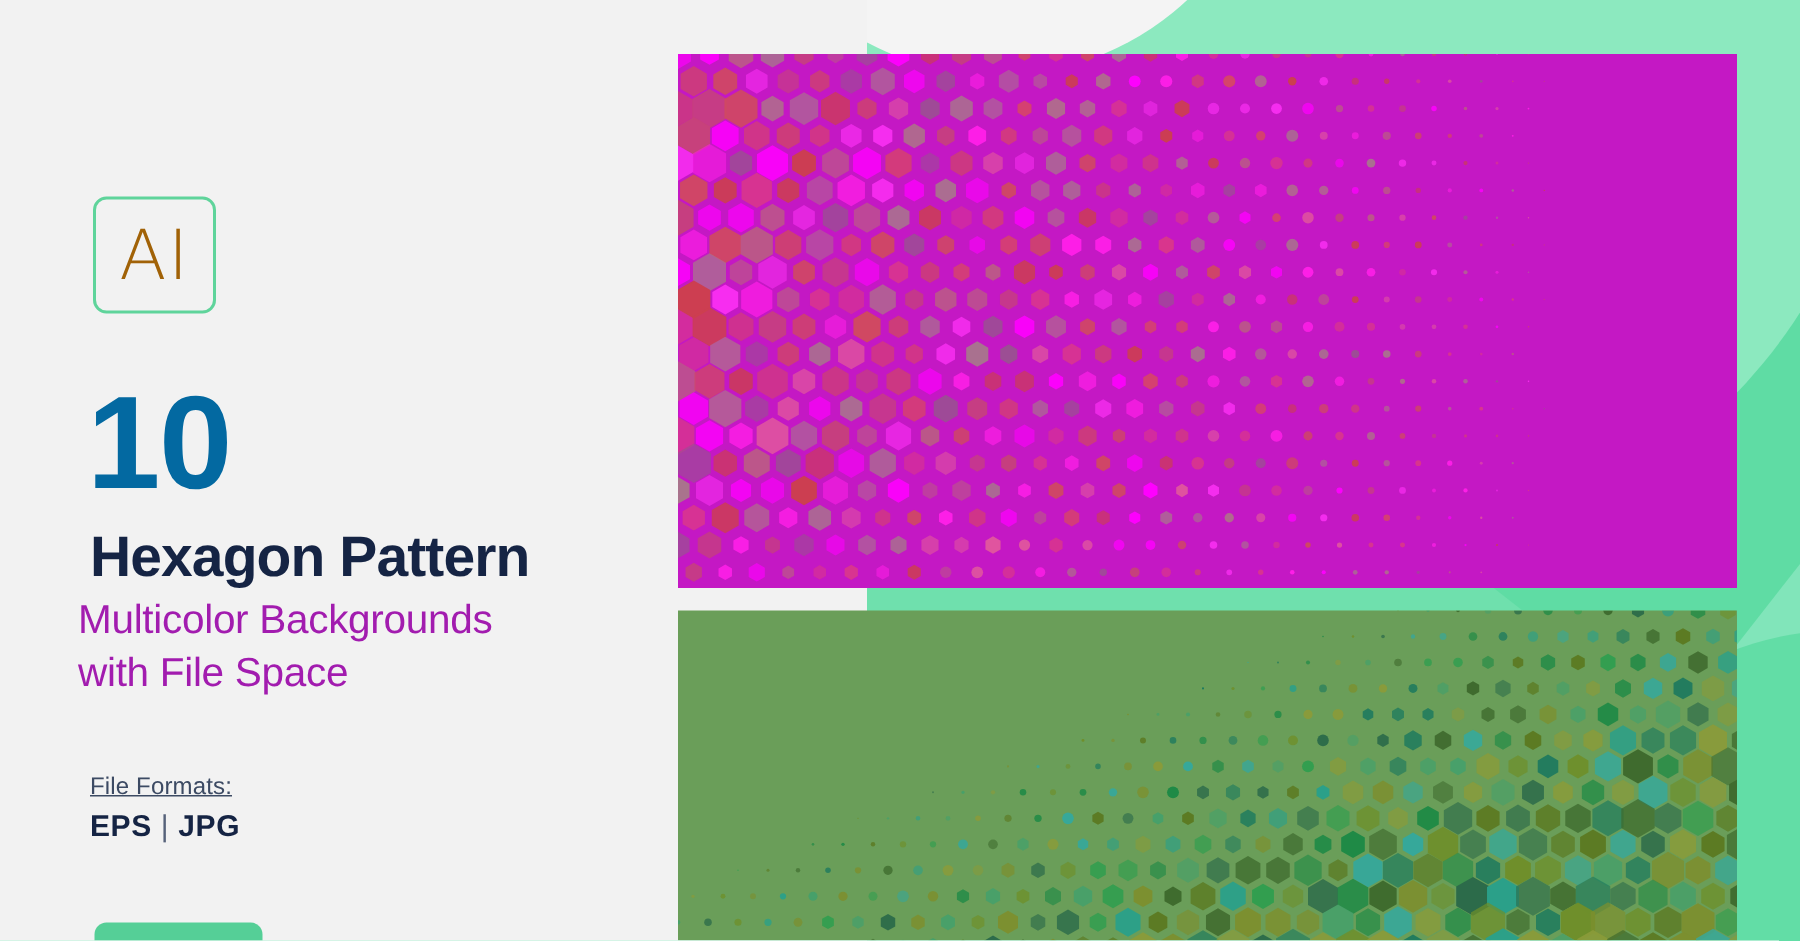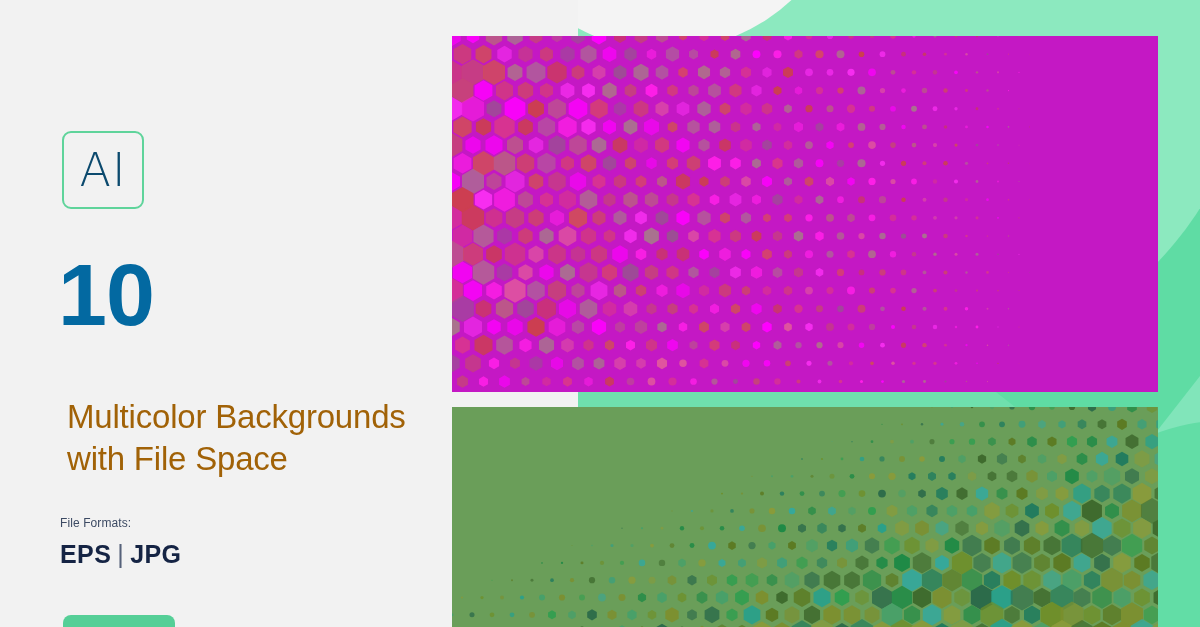--- a/index.html
+++ b/index.html
@@ -23,50 +23,50 @@
   
   .left-col{position:absolute;left:0;top:0;width:452px;height:627px;}
 
   .ai-badge{
     position:absolute;left:62px;top:131px;width:82px;height:78px;
     border:2.5px solid #5fd49b;border-radius:9px;
     display:flex;align-items:center;justify-content:center;
     box-sizing:border-box;
   }
   .ai-badge span{
-    color:#0c4a6e;font-size:46px;line-height:1;
+    color:#a16207;font-size:46px;line-height:1;
     font-weight:300;letter-spacing:1px;
     font-family:"DejaVu Sans",sans-serif;
   }
 
   .count{
     position:absolute;left:58px;top:255px;
     font-size:88px;line-height:.92;font-weight:bold;
     color:#0369a1;letter-spacing:-1px;
   }
 
   .title{
     position:absolute;left:60px;top:352px;
     font-size:38px;line-height:1.06;font-weight:bold;
     color:#152444;letter-spacing:-0.6px;white-space:nowrap;
   }
   .subtitle{
-    position:absolute;left:67px;top:396px;
-    font-size:33px;line-height:1.28;font-weight:500;
-    color:#a16207;letter-spacing:-0.2px;
+    position:absolute;left:52px;top:396px;
+    font-size:27px;line-height:1.28;font-weight:500;
+    color:#a21caf;letter-spacing:-0.2px;
   }
   .subtitle div{white-space:nowrap;}
 
   .formats-label{
     position:absolute;left:60px;top:516px;
-    font-size:12px;font-weight:400;color:#3c4a63;letter-spacing:.1px;
+    font-size:16px;font-weight:400;color:#3c4a63;letter-spacing:.1px;text-decoration:underline;
   }
   .formats-value{
     position:absolute;left:60px;top:540px;
-    font-size:25px;font-weight:bold;color:#152444;letter-spacing:.4px;
+    font-size:20px;font-weight:bold;color:#152444;letter-spacing:.4px;
   }
   .formats-value .sep{font-weight:400;color:#56627a;padding:0 6px;}
 
   .cta-button{
     position:absolute;left:63px;top:615px;width:112px;height:42px;
     background:#55cf97;border-radius:8px;
   }
 
   
   .panel{position:absolute;overflow:hidden;}
@@ -90,20 +90,21 @@
   </div>
 
   <div class="left-col">
 
     <div class="ai-badge">
       <span>AI</span>
     </div>
 
     <div class="count">10</div>
 
+    <div class="title">Hexagon Pattern</div>
 
     <div class="subtitle">
       <div>Multicolor Backgrounds</div>
       <div>with File Space</div>
     </div>
 
     <div class="formats-label">File Formats:</div>
     <div class="formats-value">
       <span>EPS</span><span class="sep">|</span><span>JPG</span>
     </div>

